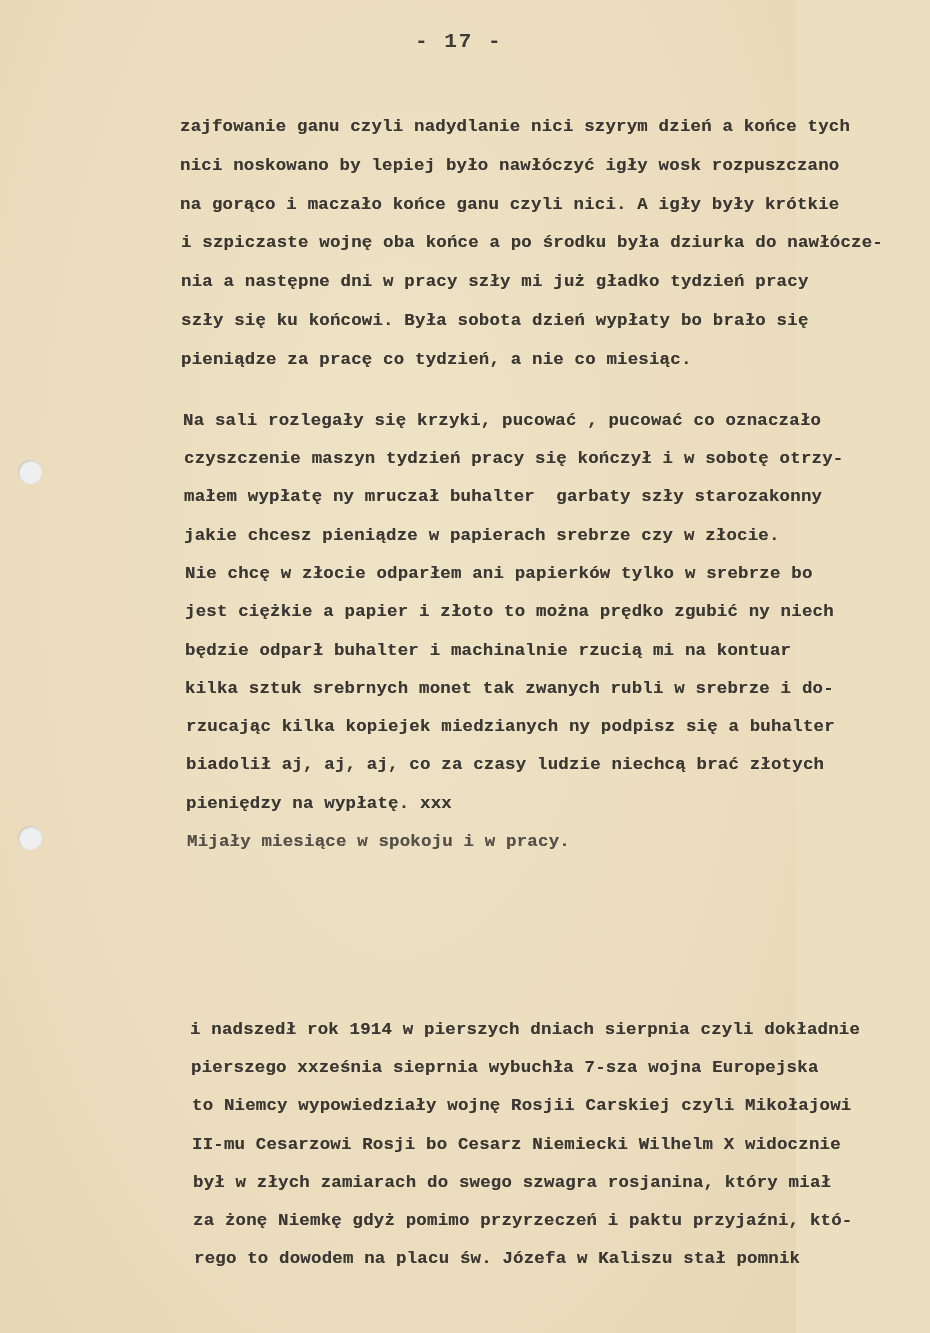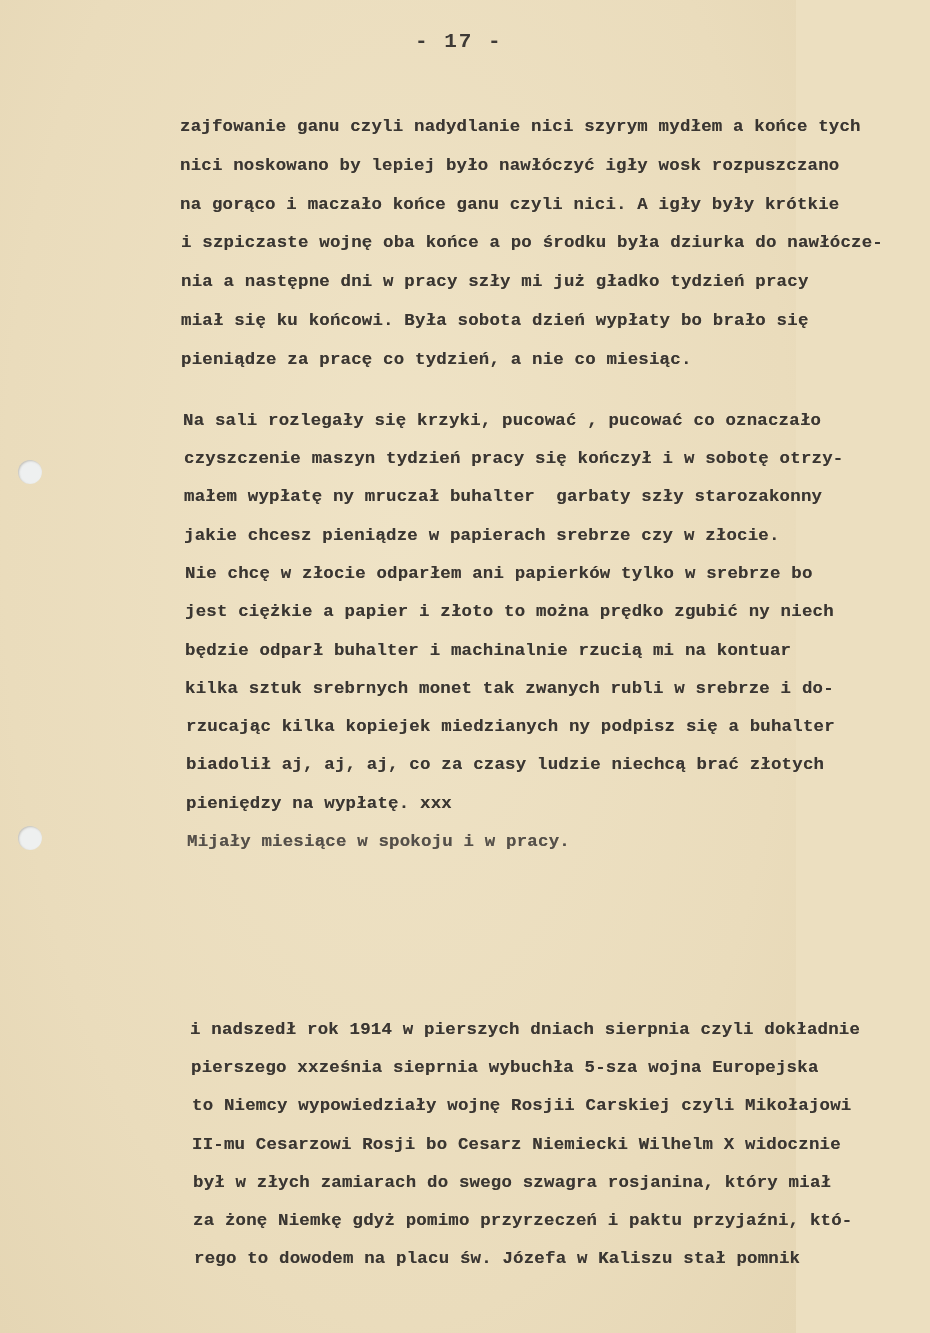--- a/index.html
+++ b/index.html
@@ -37,42 +37,42 @@
   </style>
 </head>
 <body>
 
 <div class="page">
   <div class="punch-hole" style="left:18px; top:460px;"></div>
   <div class="punch-hole" style="left:18px; top:826px;"></div>
 
   <div class="page-number">- 17 -</div>
 
-  <div class="line" style="left:180px; top:117px;">zajfowanie ganu czyli nadydlanie nici szyrym mydłem a końce tych</div>
+  <div class="line" style="left:180px; top:117px;">zajfowanie ganu czyli nadydlanie nici szyrym dzień a końce tych</div>
   <div class="line" style="left:180px; top:156px;">nici noskowano by lepiej było nawłóczyć igły wosk rozpuszczano</div>
   <div class="line" style="left:180px; top:195px;">na gorąco i maczało końce ganu czyli nici. A igły były krótkie</div>
   <div class="line" style="left:181px; top:233px;">i szpiczaste wojnę oba końce a po środku była dziurka do nawłócze-</div>
   <div class="line" style="left:181px; top:272px;">nia a następne dni w pracy szły mi już gładko tydzień pracy</div>
-  <div class="line" style="left:181px; top:311px;">miał się ku końcowi. Była sobota dzień wypłaty bo brało się</div>
+  <div class="line" style="left:181px; top:311px;">szły się ku końcowi. Była sobota dzień wypłaty bo brało się</div>
   <div class="line" style="left:181px; top:350px;">pieniądze za pracę co tydzień, a nie co miesiąc.</div>
 
   <div class="line" style="left:183px; top:411px;">Na sali rozlegały się krzyki, pucować , pucować co oznaczało</div>
   <div class="line" style="left:184px; top:449px;">czyszczenie maszyn tydzień pracy się kończył i w sobotę otrzy-</div>
   <div class="line" style="left:184px; top:487px;">małem wypłatę ny mruczał buhalter  garbaty szły starozakonny</div>
   <div class="line" style="left:184px; top:526px;">jakie chcesz pieniądze w papierach srebrze czy w złocie.</div>
   <div class="line" style="left:185px; top:602px;">jest ciężkie a papier i złoto to można prędko zgubić ny niech</div>
   <div class="line" style="left:185px; top:564px;">Nie chcę w złocie odparłem ani papierków tylko w srebrze bo</div>
   <div class="line" style="left:185px; top:641px;">będzie odparł buhalter i machinalnie rzucią mi na kontuar</div>
   <div class="line" style="left:185px; top:679px;">kilka sztuk srebrnych monet tak zwanych rubli w srebrze i do-</div>
   <div class="line" style="left:186px; top:717px;">rzucając kilka kopiejek miedzianych ny podpisz się a buhalter</div>
   <div class="line" style="left:186px; top:755px;">biadolił aj, aj, aj, co za czasy ludzie niechcą brać złotych</div>
   <div class="line" style="left:186px; top:794px;">pieniędzy na wypłatę. xxx</div>
   <div class="line light" style="left:187px; top:832px;">Mijały miesiące w spokoju i w pracy.</div>
 
 
   <div class="line" style="left:190px; top:1020px;">i nadszedł rok 1914 w pierszych dniach sierpnia czyli dokładnie</div>
-  <div class="line" style="left:191px; top:1058px;">pierszego xxześnia sieprnia wybuchła 5-sza wojna Europejska</div>
+  <div class="line" style="left:191px; top:1058px;">pierszego xxześnia sieprnia wybuchła 7-sza wojna Europejska</div>
   <div class="line" style="left:192px; top:1096px;">to Niemcy wypowiedziały wojnę Rosjii Carskiej czyli Mikołajowi</div>
   <div class="line" style="left:192px; top:1135px;">II-mu Cesarzowi Rosji bo Cesarz Niemiecki Wilhelm X widocznie</div>
   <div class="line" style="left:193px; top:1173px;">był w złych zamiarach do swego szwagra rosjanina, który miał</div>
   <div class="line" style="left:193px; top:1211px;">za żonę Niemkę gdyż pomimo przyrzeczeń i paktu przyjaźni, któ-</div>
   <div class="line" style="left:194px; top:1249px;">rego to dowodem na placu św. Józefa w Kaliszu stał pomnik</div>
 </div>
 
 </body></html>

